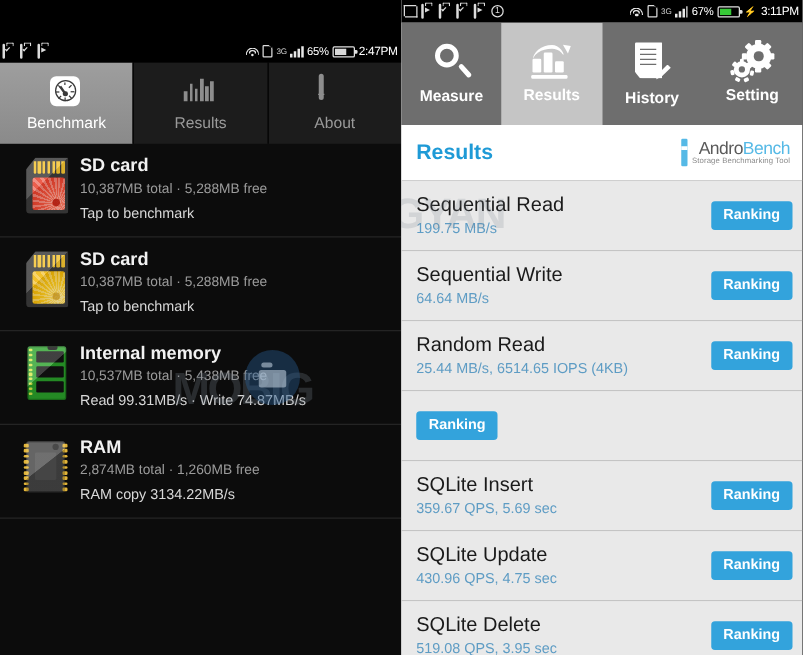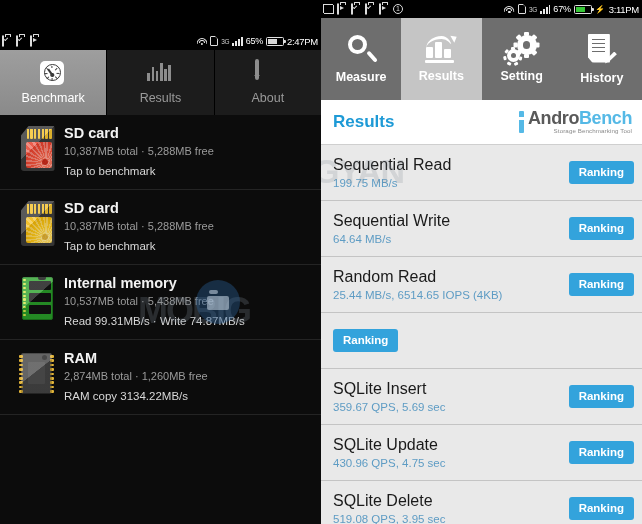--- a/index.html
+++ b/index.html
@@ -263,21 +263,21 @@
 
   .results-header {
     height: 45px; background:#ffffff; display:flex; align-items:center; justify-content:space-between;
     padding: 0 10px 0 12px; border-bottom: 1px solid #cfcfcf;
   }
   .results-title { font-size: 17px; font-weight: bold; color: #1e9ad6; }
   .logo { display:flex; align-items:center; gap:4px; }
   .logo-bar { width:5px; height:22px; background:#55b9e6; position:relative; border-radius:1px;}
   .logo-bar::after { content:""; position:absolute; left:0; top:6px; width:5px; height:3px; background:#fff;}
   .logo-text { line-height:1; text-align:right; }
-  .logo-main { font-size:18px; font-weight:bold; letter-spacing:-0.4px; }
+  .logo-main { font-size:14px; font-weight:normal; letter-spacing:-0.4px; }
   .logo-main .a { color:#5a5a5a; }
   .logo-main .b { color:#55b9e6; }
   .logo-sub { font-size:6.2px; color:#8a8a8a; letter-spacing:0.1px; margin-top:1px; }
 
   .res-row {
     height: 56px; background:#e9e9e9; border-bottom:1px solid #c4c4c4;
     display:flex; align-items:center; justify-content:space-between; padding: 0 8px 0 12px;
   }
   .res-left { display:flex; flex-direction:column; justify-content:center; }
   .res-name { font-size:16px; color:#1a1a1a; line-height:21px; }
@@ -539,20 +539,31 @@
       <div class="tab-light active">
         <span class="ico-chart">
           <span class="cb"></span>
             <span class="cb"></span>
             <span class="cb"></span>
           <span class="base"></span>
             <span class="trend"></span>
             <span class="arrow"></span>
         </span>
         <span class="tlabel">Results</span>
+      </div>
+      <div class="tab-light">
+        <span class="ico-doc">
+          <span class="page"></span>
+          <span class="ln" style="top:5px"></span>
+            <span class="ln" style="top:9px"></span>
+          <span class="ln" style="top:13px"></span>
+            <span class="ln" style="top:17px"></span>
+          <span class="pen"></span>
+        </span>
+        <span class="tlabel">History</span>
       </div>
       <div class="tab-light">
         <span class="ico-gears">
           <span class="g-big" id="gbig">
               <span class="gt" style="width: 5px; height: 4px; margin-left: -2.5px; top: -3px; transform-origin: 50% 13px; transform: rotate(315deg);"></span>
               <span class="gt" style="width: 5px; height: 4px; margin-left: -2.5px; top: -3px; transform-origin: 50% 13px; transform: rotate(270deg);"></span>
               <span class="gt" style="width: 5px; height: 4px; margin-left: -2.5px; top: -3px; transform-origin: 50% 13px; transform: rotate(225deg);"></span>
               <span class="gt" style="width: 5px; height: 4px; margin-left: -2.5px; top: -3px; transform-origin: 50% 13px; transform: rotate(180deg);"></span>
               <span class="gt" style="width: 5px; height: 4px; margin-left: -2.5px; top: -3px; transform-origin: 50% 13px; transform: rotate(135deg);"></span>
               <span class="gt" style="width: 5px; height: 4px; margin-left: -2.5px; top: -3px; transform-origin: 50% 13px; transform: rotate(90deg);"></span>
@@ -568,31 +579,20 @@
               <span class="gt" style="width: 3.6px; height: 3px; margin-left: -1.8px; top: -2px; transform-origin: 50% 9.5px; transform: rotate(154.286deg);"></span>
               <span class="gt" style="width: 3.6px; height: 3px; margin-left: -1.8px; top: -2px; transform-origin: 50% 9.5px; transform: rotate(102.857deg);"></span>
               <span class="gt" style="width: 3.6px; height: 3px; margin-left: -1.8px; top: -2px; transform-origin: 50% 9.5px; transform: rotate(51.4286deg);"></span>
               <span class="gt" style="width: 3.6px; height: 3px; margin-left: -1.8px; top: -2px; transform-origin: 50% 9.5px; transform: rotate(0deg);"></span>
               <span class="gr"></span>
               <span class="gh"></span>
             </span>
         </span>
         <span class="tlabel">Setting</span>
       </div>
-      <div class="tab-light">
-        <span class="ico-doc">
-          <span class="page"></span>
-          <span class="ln" style="top:5px"></span>
-            <span class="ln" style="top:9px"></span>
-          <span class="ln" style="top:13px"></span>
-            <span class="ln" style="top:17px"></span>
-          <span class="pen"></span>
-        </span>
-        <span class="tlabel">History</span>
-      </div>
     </div>
 
     <div class="results-header">
       <div class="results-title">Results</div>
       <div class="logo">
         <div class="logo-bar"></div>
         <div class="logo-text">
           <div class="logo-main">
             <span class="a">Andro</span><span class="b">Bench</span>
           </div>

